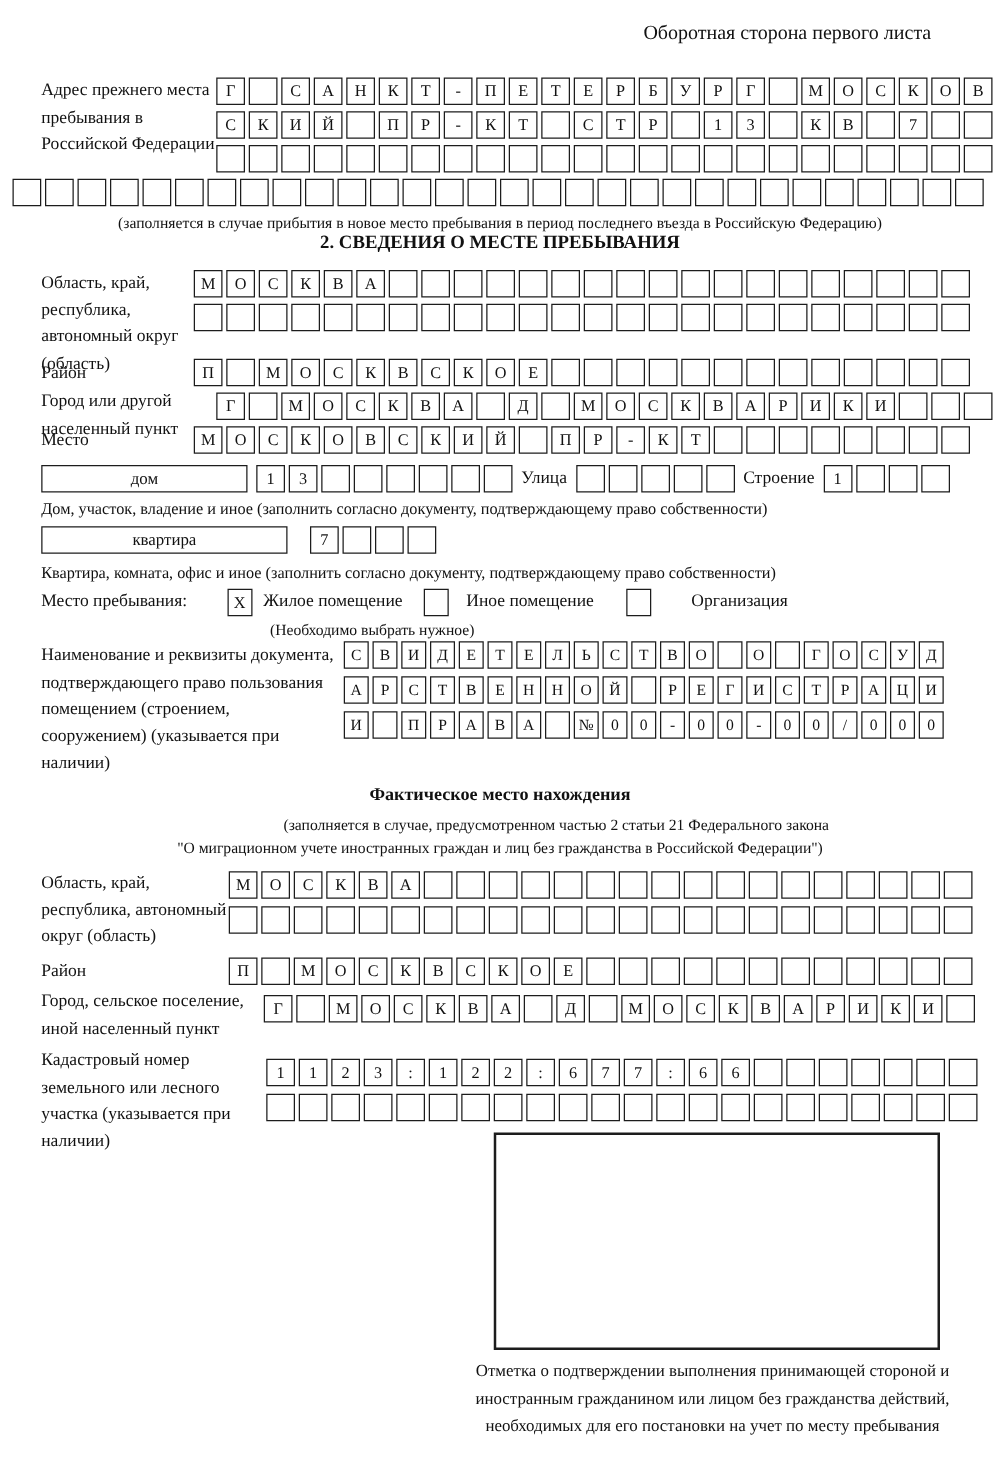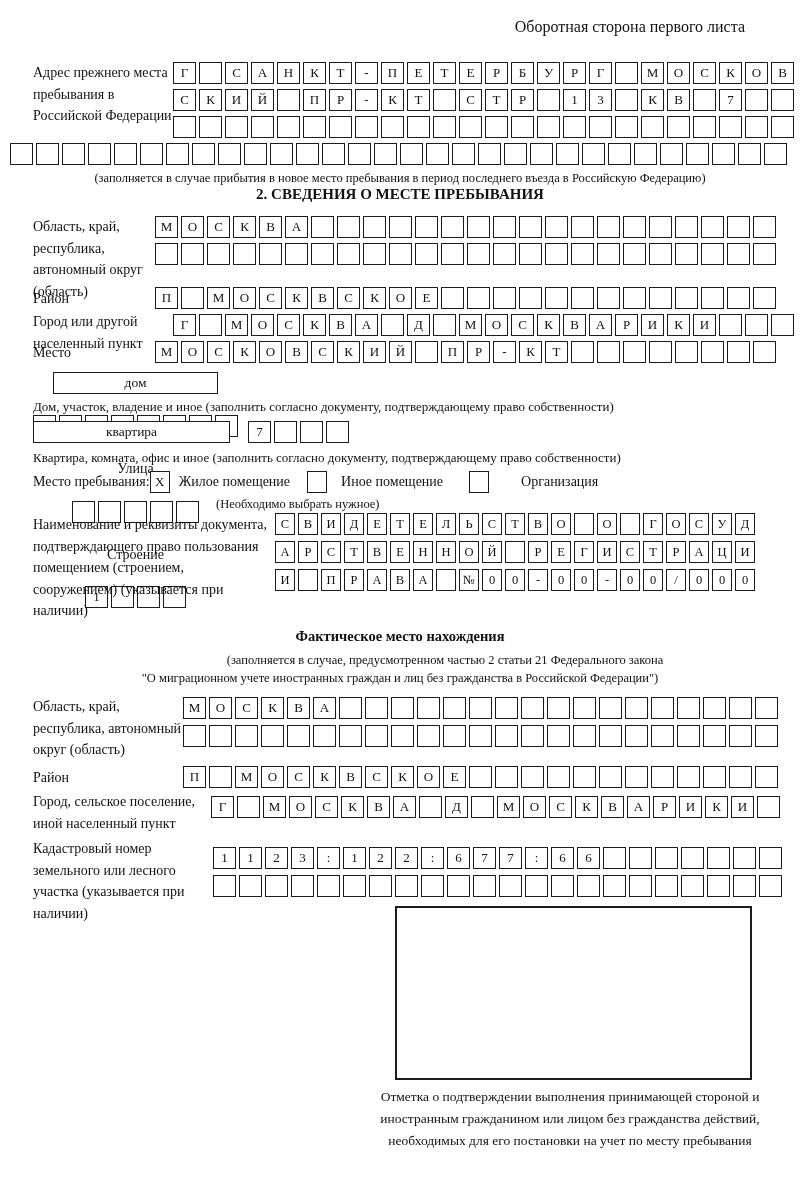--- a/index.html
+++ b/index.html
@@ -281,21 +281,21 @@
       <span class="cell"></span>
       <span class="cell"></span>
       <span class="cell"></span>
       <span class="cell"></span>
       <span class="cell"></span>
       <span class="cell"></span>
       <span class="cell"></span>
       <span class="cell"></span>
     </div>
 
-  <div class="abs inline-row" style="left:33px;top:372px;gap:21px;flex-direction:column;">
+  <div class="abs inline-row" style="left:33px;top:372px;gap:7px;">
     <div class="widebox" style="width:165px;">дом</div>
     <div class="cellrow" style="margin-bottom:0;">
         <span class="cell">1</span>
         <span class="cell">3</span>
         <span class="cell"></span>
         <span class="cell"></span>
         <span class="cell"></span>
         <span class="cell"></span>
         <span class="cell"></span>
         <span class="cell"></span>
@@ -323,21 +323,21 @@
     <div class="cellrow" style="margin-bottom:0;">
         <span class="cell">7</span>
         <span class="cell"></span>
         <span class="cell"></span>
         <span class="cell"></span>
       </div>
   </div>
   <div class="abs" style="left:33px;top:450px;font-size:13px;">Квартира, комната, офис и иное (заполнить согласно документу, подтверждающему право собственности)</div>
 
   <div class="abs inline-row" style="left:33px;top:471px;">
-    <span class="opt" style="margin-right:0;">Место пребывания:</span>
+    <span class="opt" style="margin-right:32px;">Место пребывания:</span>
     <span class="checkbox" style="margin-right:9px;">X</span>
     <span class="opt" style="margin-right:17px;">Жилое помещение</span>
     <span class="checkbox" style="margin-right:14px;"></span>
     <span class="opt" style="margin-right:26px;">Иное помещение</span>
     <span class="checkbox" style="margin-right:32px;"></span>
     <span class="opt">Организация</span>
   </div>
   <div class="abs note" style="left:216px;top:496px;">(Необходимо выбрать нужное)</div>
 
   <div class="abs lbl" style="left:33px;top:514px;width:235px;">Наименование и реквизиты документа, подтверждающего право пользования помещением (строением, сооружением) (указывается при наличии)</div>

